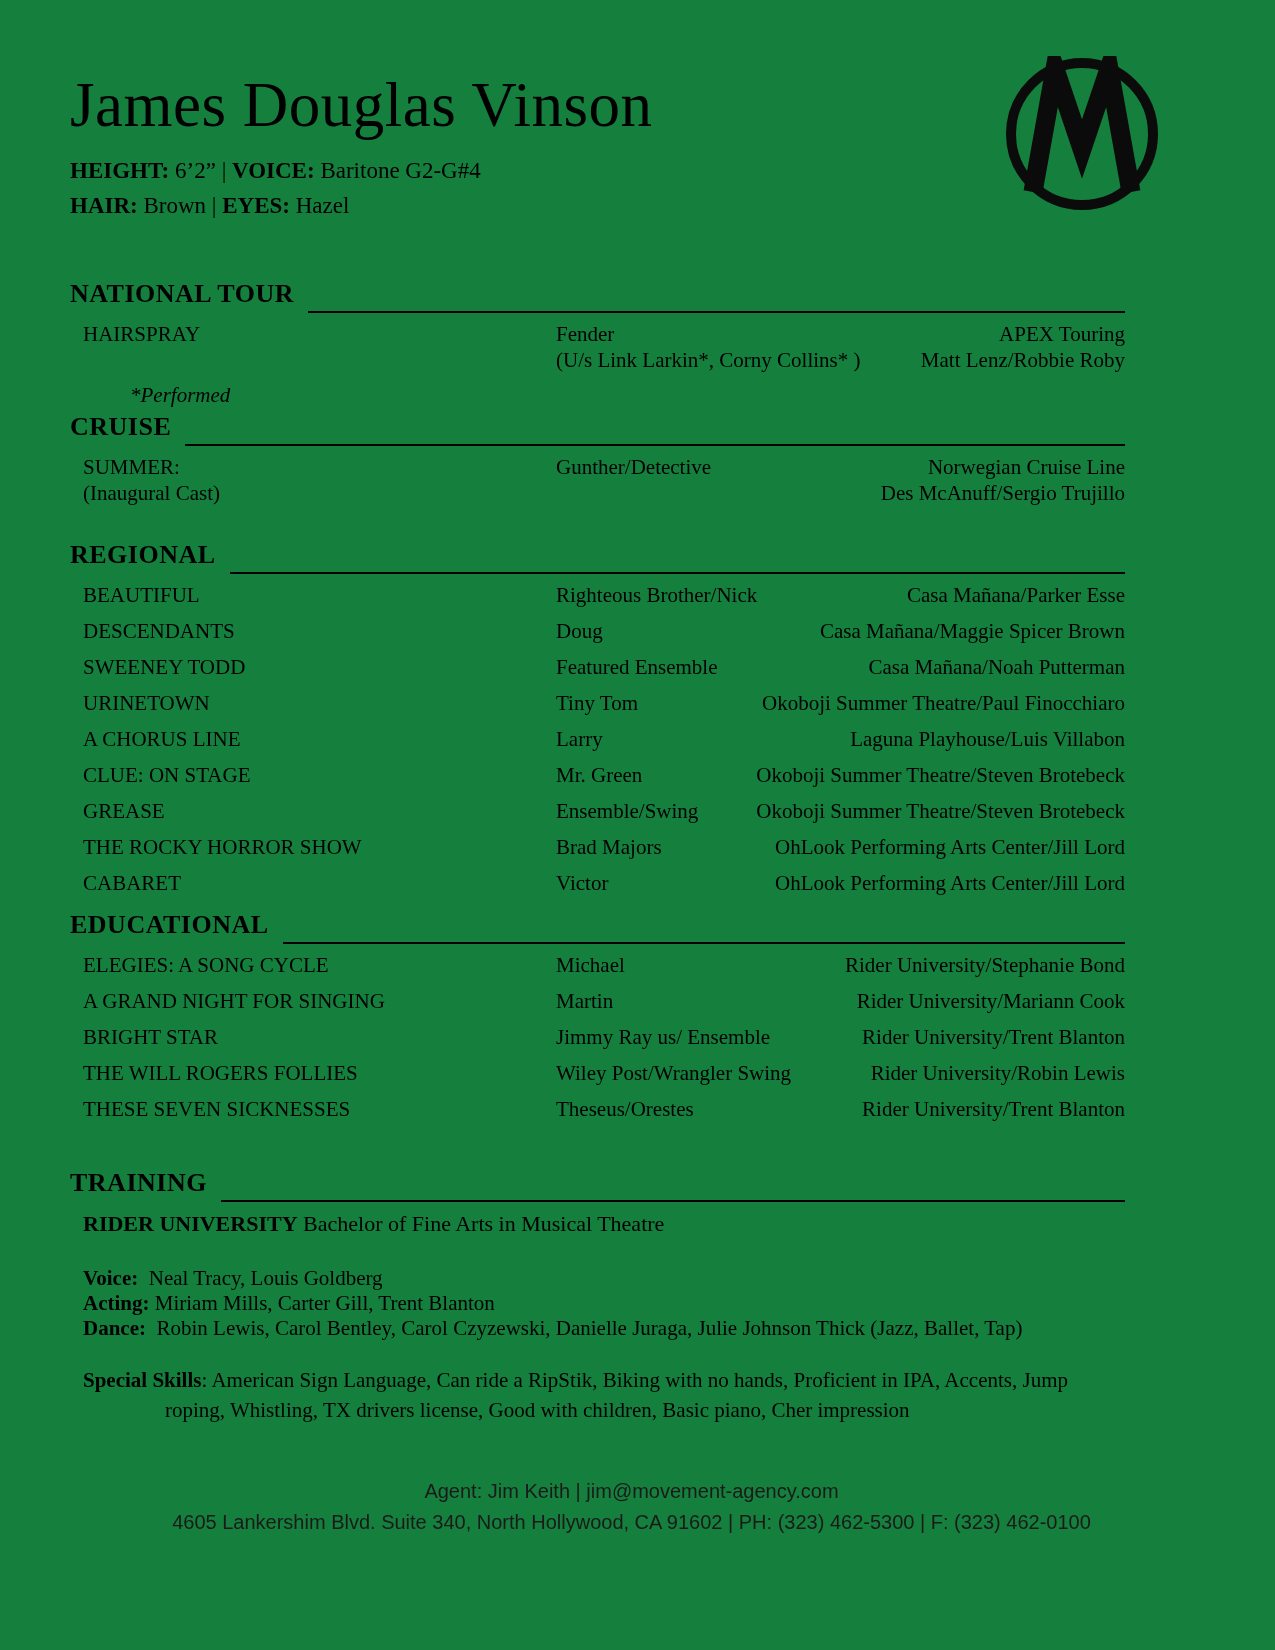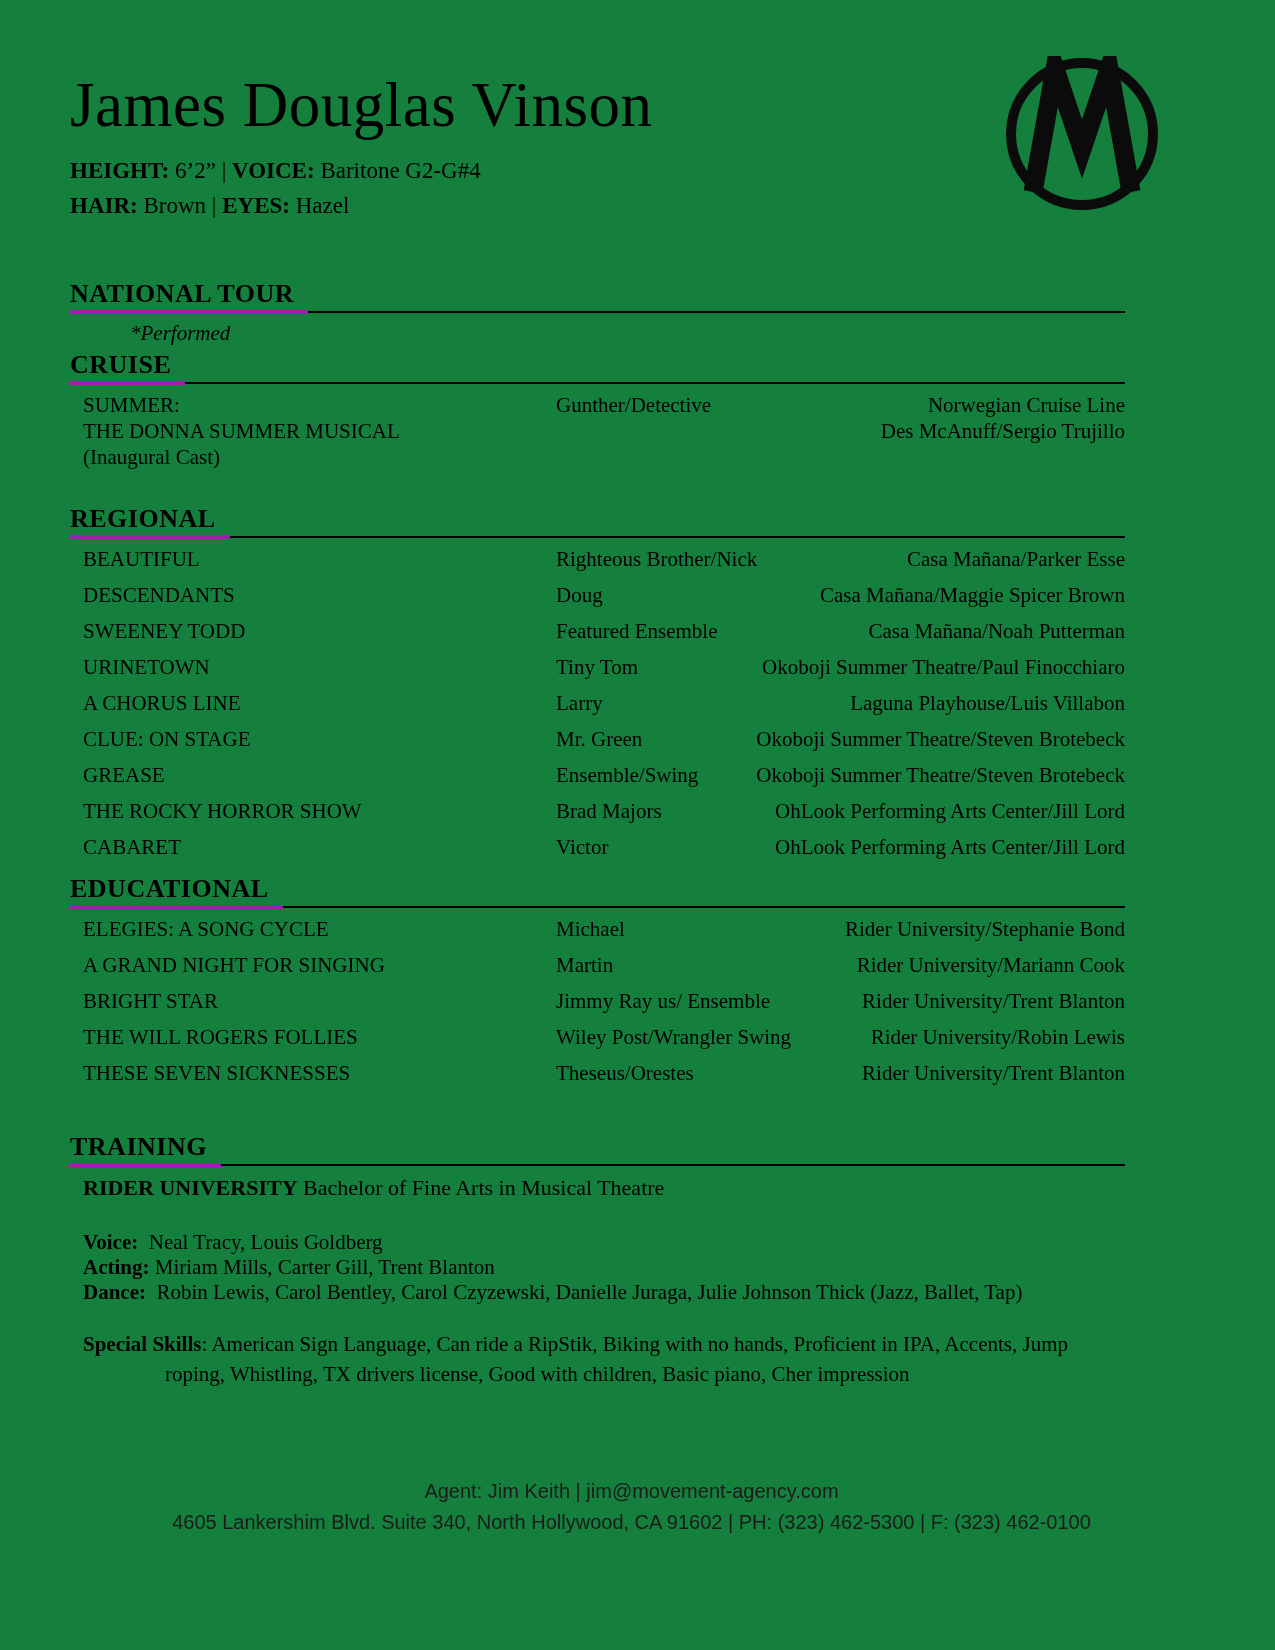--- a/index.html
+++ b/index.html
@@ -34,21 +34,21 @@
   }
 
   
   .credits { margin-top: 56px; }
   .credit-section { margin: 0; }
   .sec-header { display: flex; align-items: flex-end; margin-bottom: 7px; }
   .sec-title {
     font-size: 26px;
     font-weight: bold;
     letter-spacing: 0.5px;
-    border-bottom: 4px solid #a21caf;
+    border-bottom: 4px solid #15803d;
     padding-right: 14px;
     padding-bottom: 1px;
   }
   .sec-rule { flex: 1; border-bottom: 2.5px solid #000; margin-bottom: 1px; }
 
   .credit-row {
     display: grid;
     grid-template-columns: 486px auto 1fr;
     font-size: 21px;
     line-height: 26px;
@@ -114,31 +114,43 @@
       <div><b><span>HEIGHT</span><span>: </span></b><span>6’2”</span> <span>|</span> <b><span>VOICE</span><span>: </span></b><span>Baritone G2-G#4</span></div>
       <div><b><span>HAIR</span><span>: </span></b><span>Brown</span> <span>|</span> <b><span>EYES</span><span>: </span></b><span>Hazel</span></div>
     </div>
 
     <div class="credits">
         <section class="credit-section">
           <div class="sec-header">
             <span class="sec-title">NATIONAL TOUR</span>
             <span class="sec-rule"></span>
           </div>
+          <div class="credit-row">
+            <div class="cell col-show">
+              <div class="line">HAIRSPRAY</div>
+            </div>
+            <div class="cell col-role">
+              <div class="line">Fender</div>
+              <div class="line">(U/s Link Larkin*, Corny Collins* )</div>
+            </div>
+            <div class="cell col-company">
+              <div class="line">APEX Touring</div>
+              <div class="line">Matt Lenz/Robbie Roby</div>
+            </div>
+          </div>
           <div class="sec-note">*Performed</div>
         </section>
         <section class="credit-section">
           <div class="sec-header">
             <span class="sec-title">CRUISE</span>
             <span class="sec-rule"></span>
           </div>
           <div class="credit-row">
             <div class="cell col-show">
               <div class="line">SUMMER:</div>
-              <div class="line">THE DONNA SUMMER MUSICAL</div>
               <div class="line">(Inaugural Cast)</div>
             </div>
             <div class="cell col-role">
               <div class="line">Gunther/Detective</div>
             </div>
             <div class="cell col-company">
               <div class="line">Norwegian Cruise Line</div>
               <div class="line">Des McAnuff/Sergio Trujillo</div>
             </div>
           </div>

